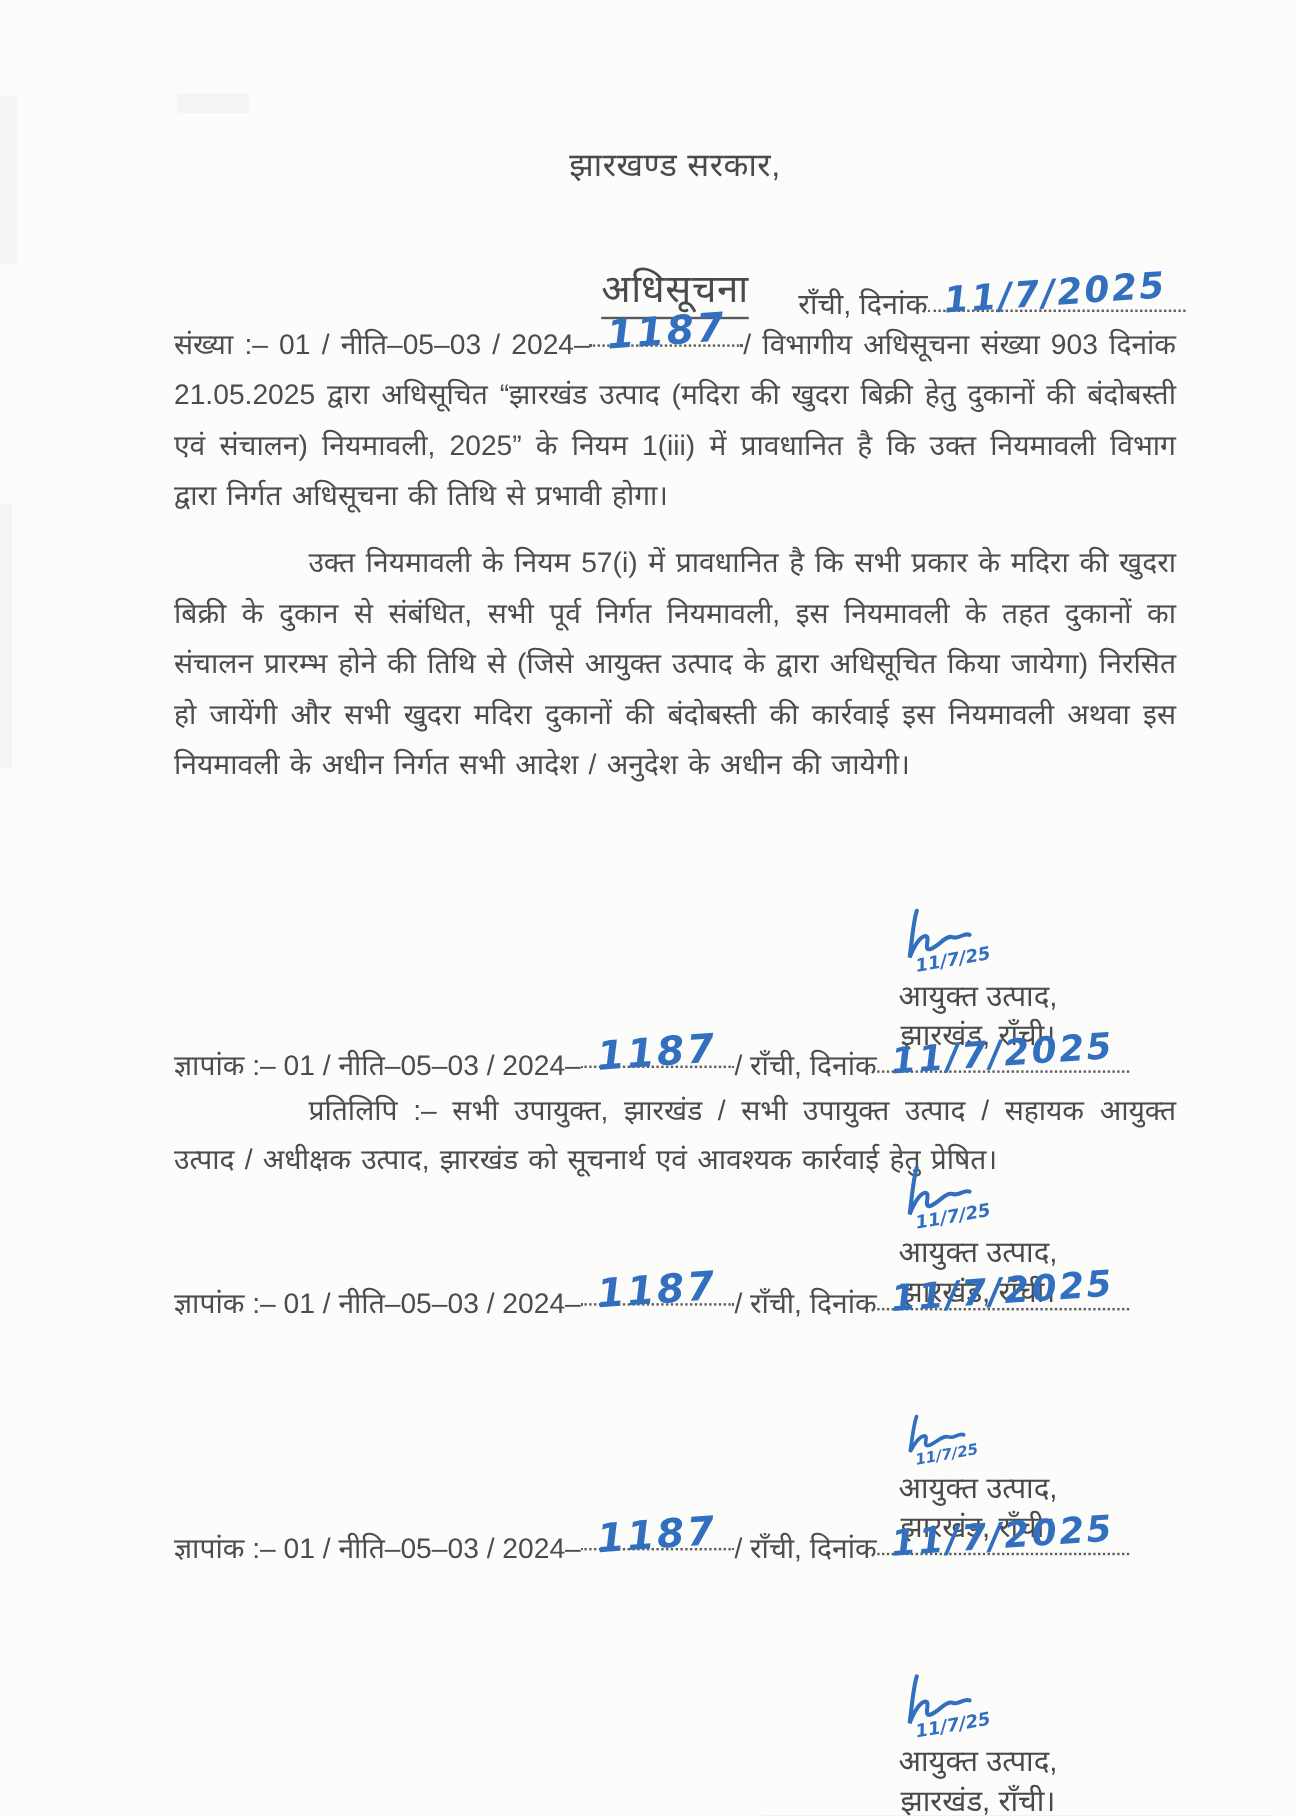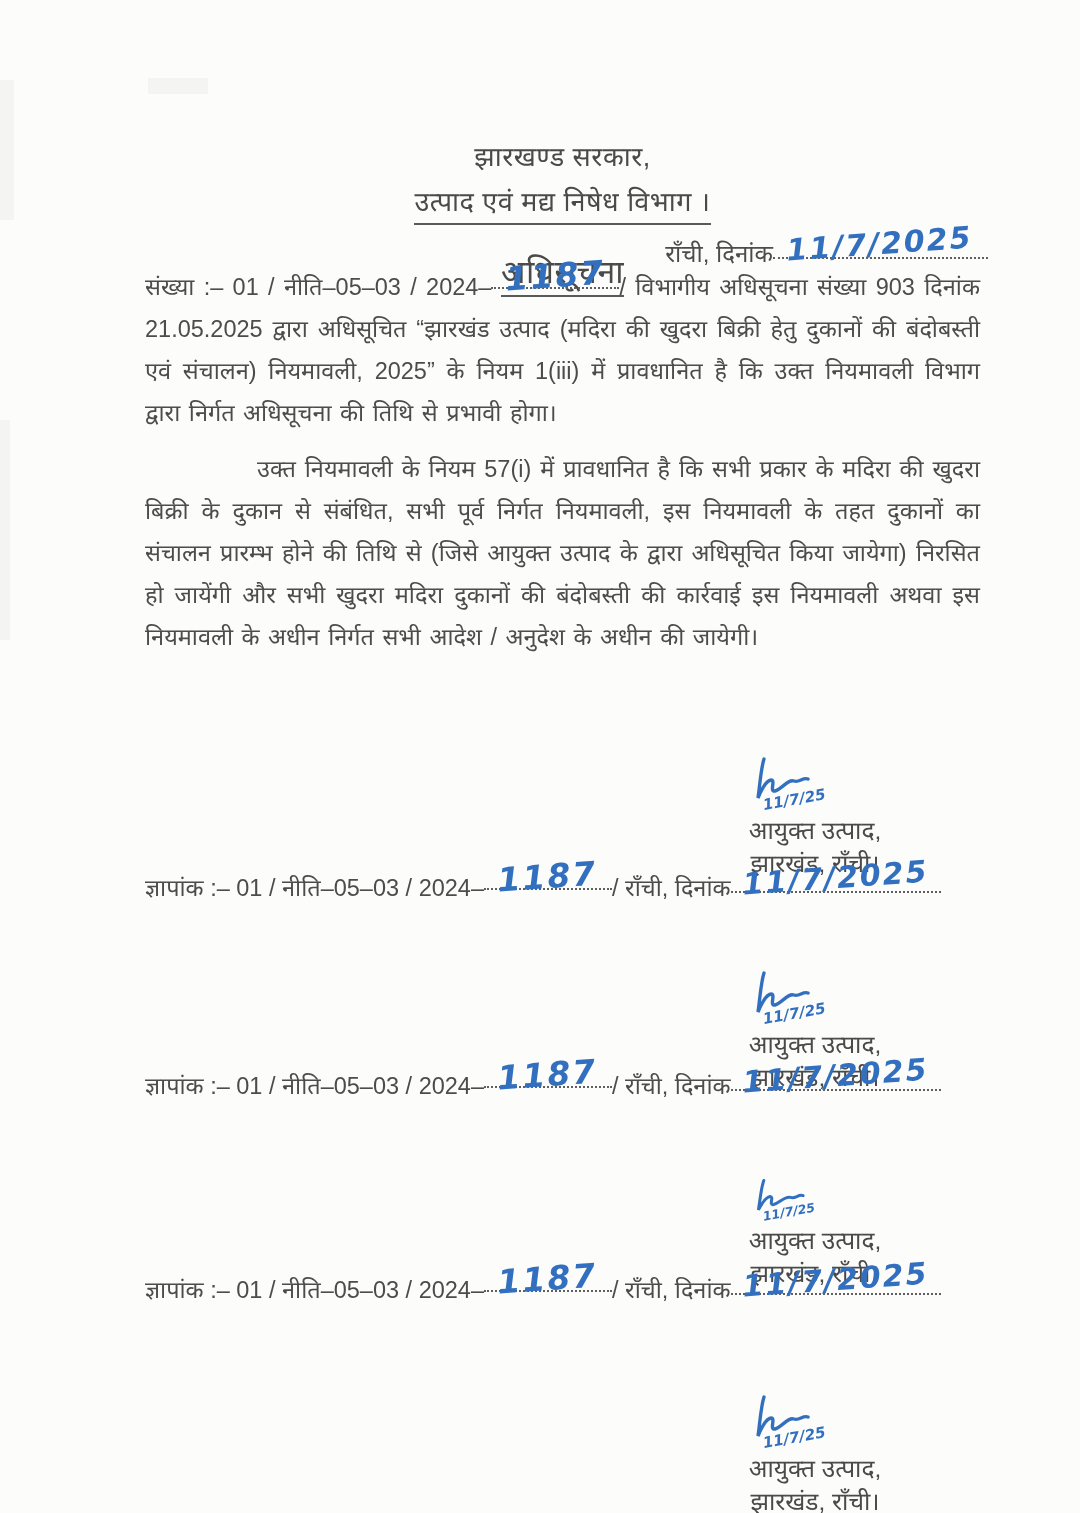--- a/index.html
+++ b/index.html
@@ -12,21 +12,21 @@
     color:#4c4c4c;
     overflow:hidden;
     box-sizing:border-box;
   }
   
   .artifact { position:absolute; background:rgba(120,120,120,0.06); pointer-events:none; }
 
   .abs { position:absolute; left:145px; right:100px; }
 
   .hdr { text-align:center; font-size:27px; letter-spacing:0.5px; color:#4a4a4a; }
-  .hdr .gov { display:block; margin-bottom:8px;margin-top:19px; }
+  .hdr .gov { display:block; margin-bottom:8px; }
   .hdr .dept { display:inline-block; border-bottom:2px solid #5a5a5a; padding-bottom:4px; }
   .hdr .title { display:inline-block; margin-top:24px; border-bottom:2px solid #5a5a5a; padding-bottom:3px; font-size:32px; }
 
   .dateline { position:absolute; right:92px; top:236px; font-size:24px; white-space:nowrap; }
 
   .para {
     font-size:23.5px; line-height:42px; text-align:justify;
     word-spacing:2px;
   }
   .indent { text-indent:112px; }
@@ -63,21 +63,21 @@
 <body>
 
 <div class="page" style="background: rgb(252, 252, 250); color: rgb(76, 76, 76);">
 
   <div class="artifact" style="left:0;top:80px;width:14px;height:140px;"></div>
   <div class="artifact" style="left:0;top:420px;width:10px;height:220px;"></div>
   <div class="artifact" style="left:148px;top:78px;width:60px;height:16px;"></div>
 
   <div class="abs hdr" style="top:118px;">
     <span class="gov">झारखण्ड सरकार,</span>
-    <span class="dept">उत्पाद एवं मद्य निषेध विभाग  ।</span><br>
+    <br>
     <span class="title">अधिसूचना</span>
   </div>
 
   <div class="dateline">
     <span>राँची, दिनांक</span><span class="dotline" style="min-width:215px;"><span class="hw hw-date">11/7/2025</span></span>
   </div>
 
   <div class="abs para" style="top:266px;">
     <span>संख्या :–  01 / नीति–05–03 / 2024–</span><span class="dotline" style="min-width:128px;"><span class="hw hw-num">1187</span></span><span>/  विभागीय अधिसूचना संख्या 903 दिनांक 21.05.2025 द्वारा अधिसूचित “झारखंड उत्पाद (मदिरा की खुदरा बिक्री हेतु दुकानों की बंदोबस्ती एवं संचालन) नियमावली, 2025” के नियम 1(iii) में प्रावधानित है कि उक्त नियमावली विभाग द्वारा निर्गत अधिसूचना की तिथि से प्रभावी होगा।</span>
   </div>
@@ -93,20 +93,23 @@
       <text x="22" y="56" font-size="15" transform="rotate(-10 22 56)">11/7/25</text>
     </svg>
     <span>आयुक्त उत्पाद,</span><br>
     <span>झारखंड, राँची।</span>
   </div>
 
   <div class="abs memo" style="top:868px;">
     <span>ज्ञापांक :–  01 / नीति–05–03 / 2024–</span><span class="dotline" style="min-width:128px;"><span class="hw hw-num">1187</span></span><span>/ राँची, दिनांक</span><span class="dotline" style="min-width:210px;"><span class="hw hw-date">11/7/2025</span></span>
   </div>
 
+  <div class="abs copy" style="top:905px;">
+    <span>प्रतिलिपि :– सभी उपायुक्त, झारखंड / सभी उपायुक्त उत्पाद / सहायक आयुक्त उत्पाद / अधीक्षक उत्पाद, झारखंड को सूचनार्थ एवं आवश्यक कार्रवाई हेतु प्रेषित।</span>
+  </div>
 
   <div class="sig" style="top:968px;">
     <svg class="scribble" width="96" height="62" viewBox="0 0 96 62">
       <path d="M22,5 C19,14 18,30 16,44 C20,34 24,27 29,26 C34,26 27,38 33,37 C40,35 46,25 52,27 C57,29 61,23 66,25"></path>
       <text x="22" y="56" font-size="15" transform="rotate(-10 22 56)">11/7/25</text>
     </svg>
     <span>आयुक्त उत्पाद,</span><br>
     <span>झारखंड, राँची।</span>
   </div>
 

